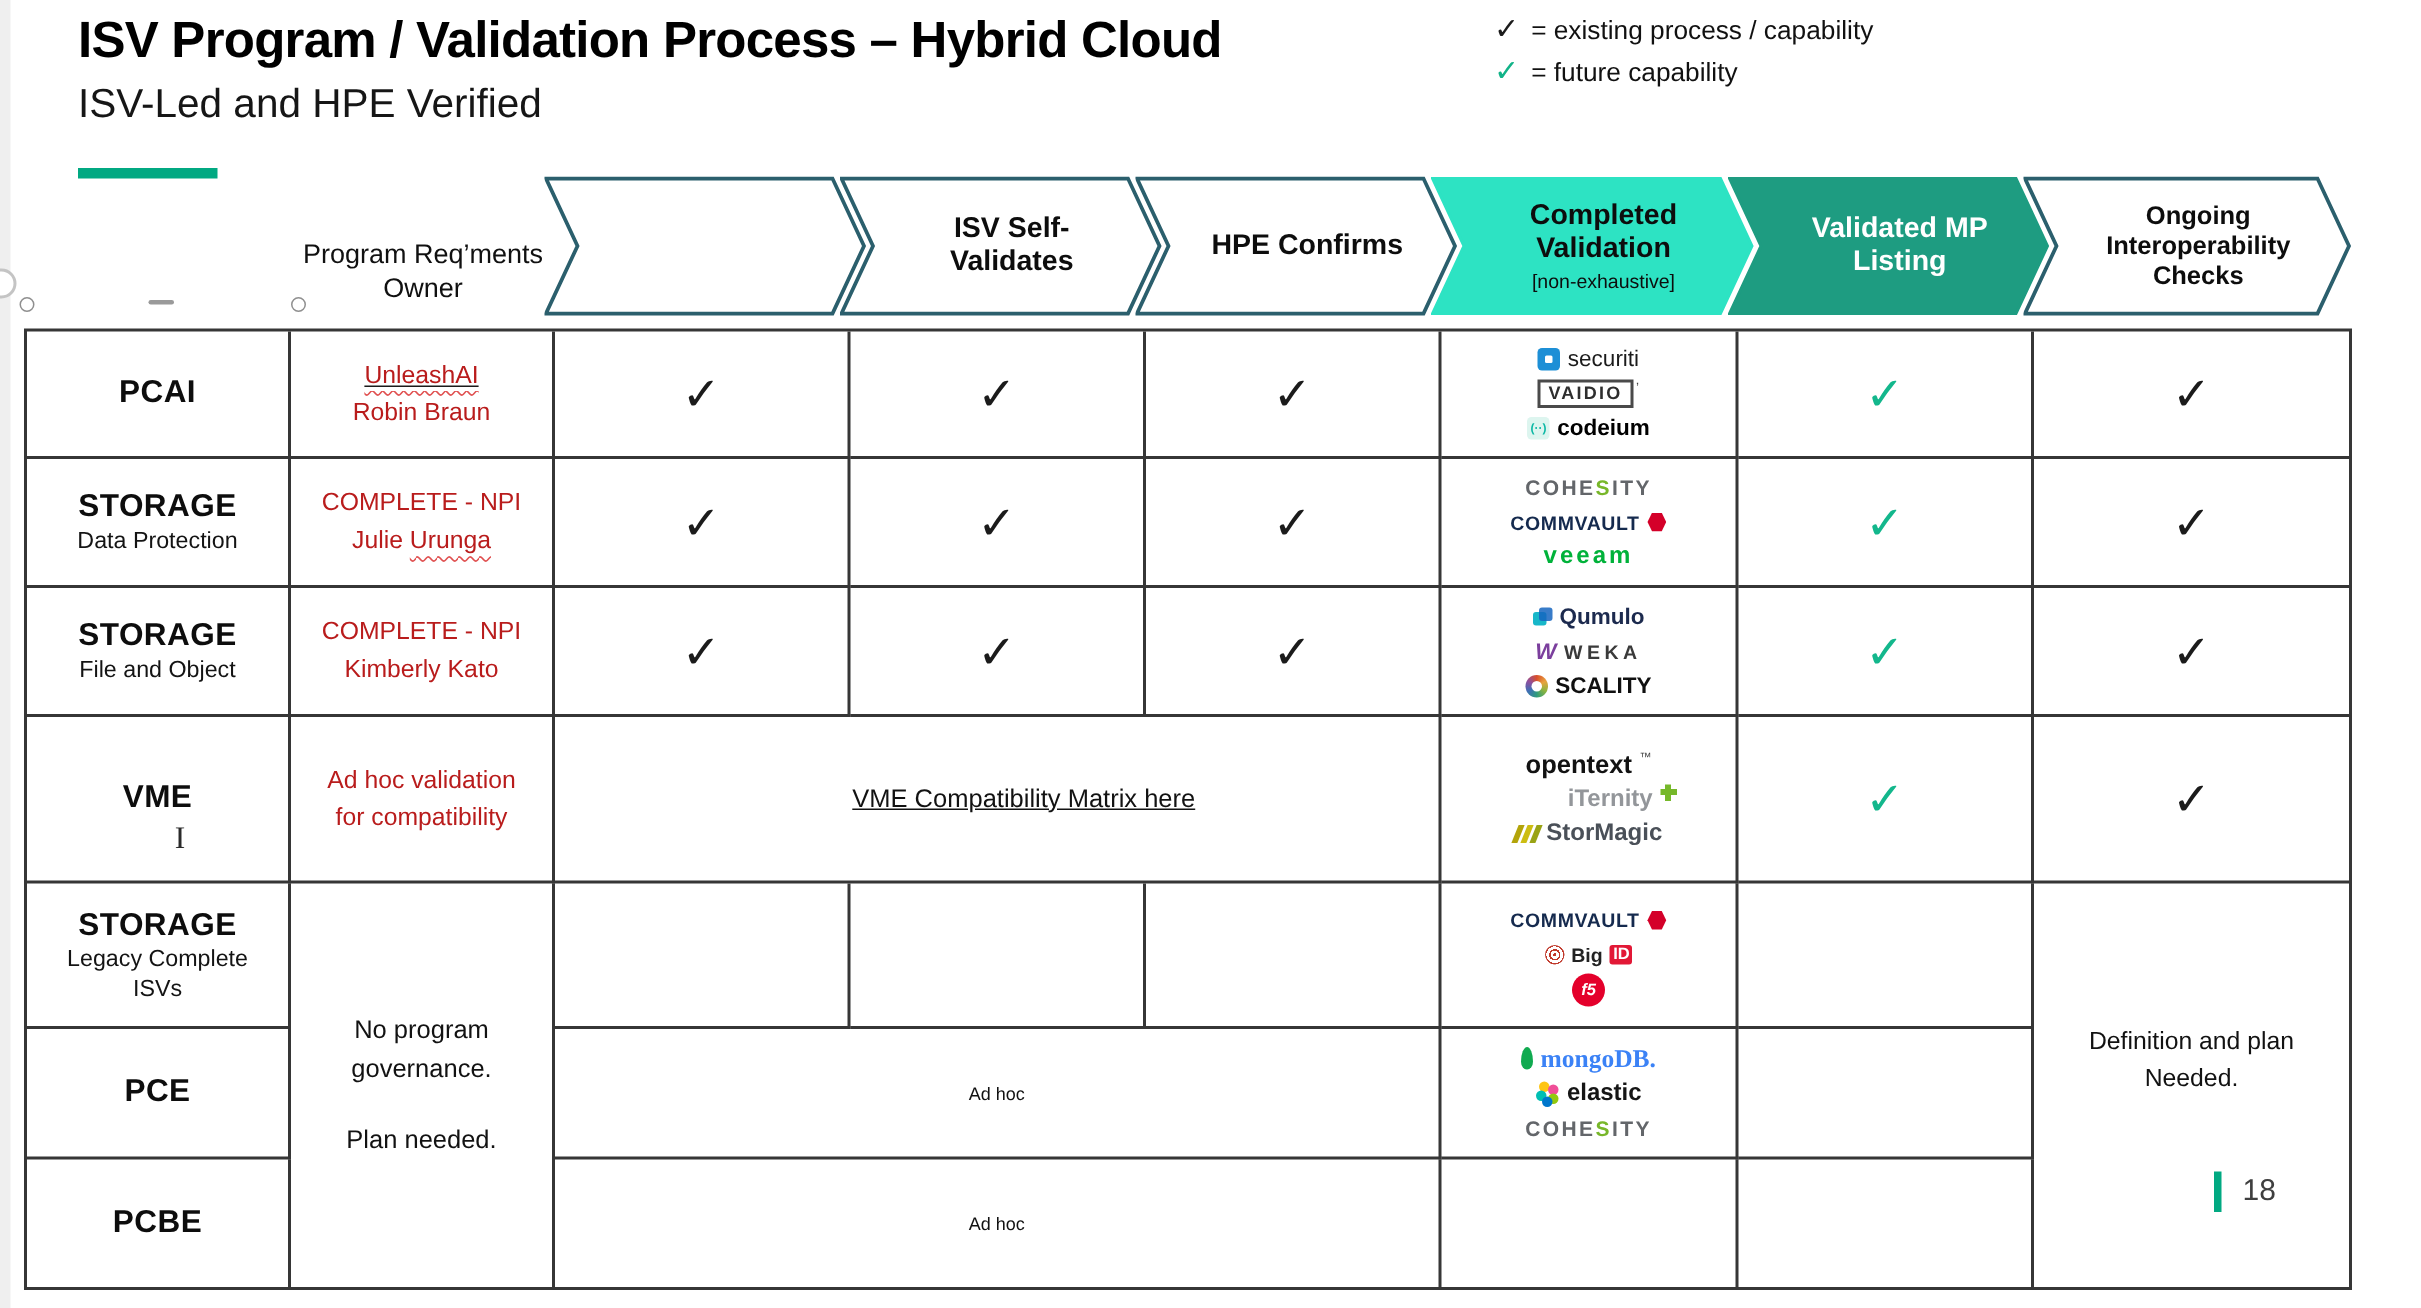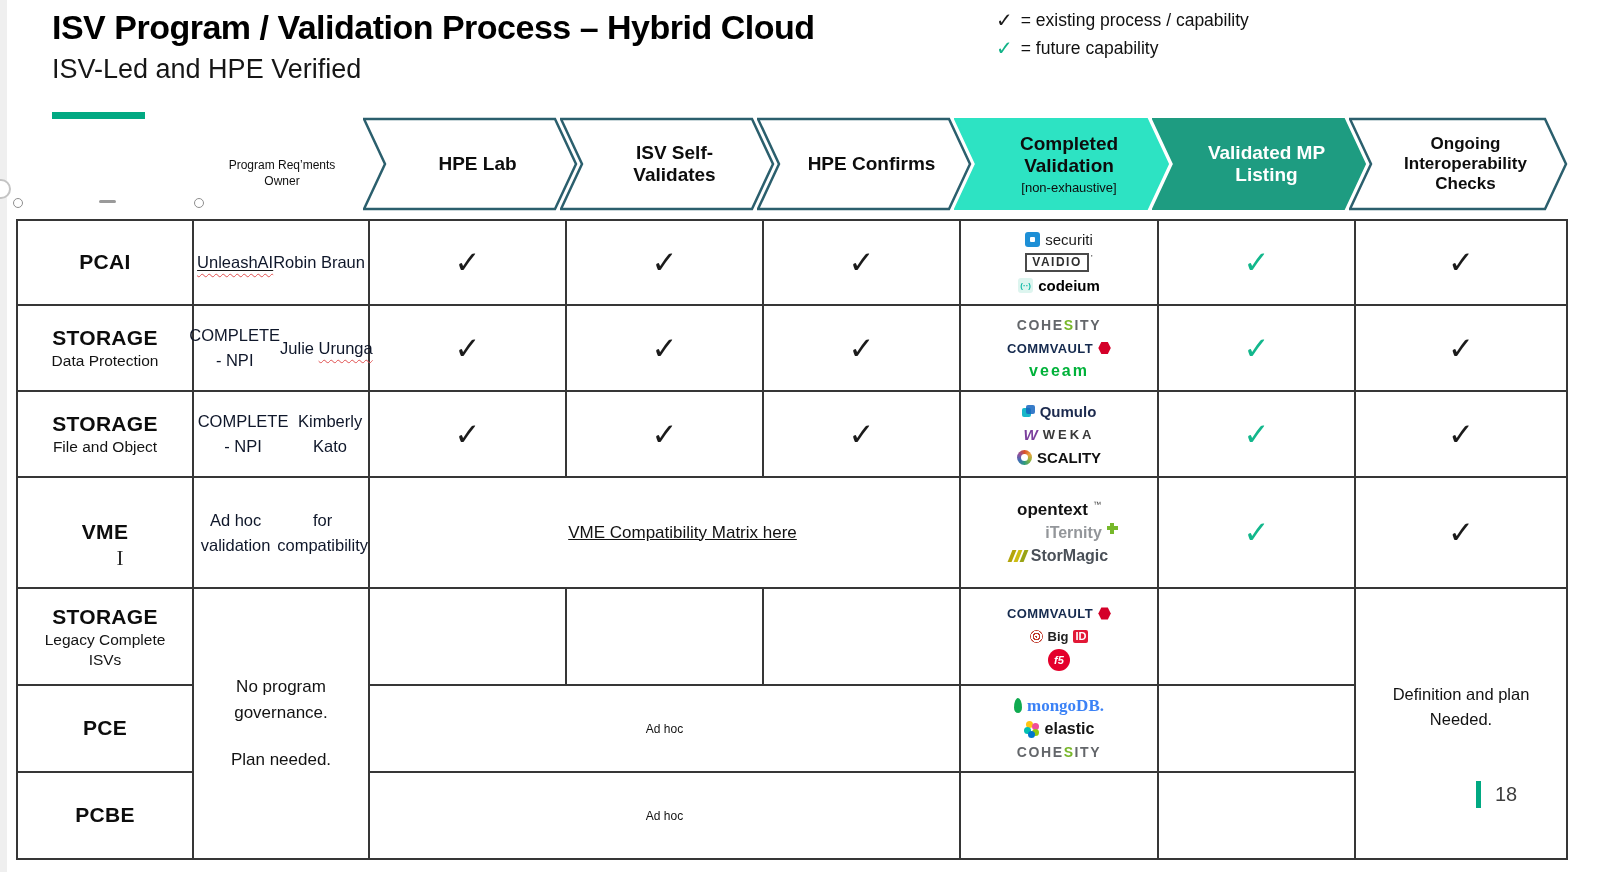--- a/index.html
+++ b/index.html
@@ -17,42 +17,42 @@
   .legend-row{display:flex;align-items:center;gap:8px;height:28px;}
   .legend-check{font-size:20px;line-height:1;color:#1b1b1b;}
   .legend-check.future{color:#12B388;}
   .legend-label{font-size:17.5px;color:#111;}
   
   .handle-circle{position:absolute;width:8px;height:8px;border:1.5px solid #8f8f8f;border-radius:50%;background:#fff;}
   .handle-dash{position:absolute;width:17px;height:2.5px;background:#9a9a9a;border-radius:2px;}
   .handle-edge{position:absolute;left:-9px;top:179px;width:16px;height:16px;border:2px solid #c4c4c4;border-radius:50%;background:#fff;}
   .ibeam{position:absolute;left:113px;top:548px;width:14px;height:20px;font-family:"Liberation Serif",serif;font-size:21px;line-height:20px;color:#2a2a2a;text-align:center;}
   
-  .owner-header{position:absolute;left:194px;top:158px;width:176px;text-align:center;font-size:12px;color:#101010;line-height:1.3;}
+  .owner-header{position:absolute;left:194px;top:158px;width:176px;text-align:center;font-size:18px;color:#101010;line-height:1.3;}
   
   .chev{position:absolute;top:117px;height:94px;}
   .chev svg{position:absolute;left:0;top:0;}
   .chev-label{position:absolute;left:18px;right:4px;top:0;bottom:0;display:flex;flex-direction:column;align-items:center;justify-content:center;text-align:center;font-weight:700;font-size:19px;line-height:1.18;color:#0d0d0d;}
   .chev-label.white{color:#ffffff;}
   .chev-note{font-size:13px;font-weight:400;margin-top:2px;color:#0d0d0d;}
   
   .grid{
     position:absolute;left:16px;top:219px;width:1552px;height:641px;
     border:2px solid #363636;box-sizing:border-box;
     display:grid;
     grid-template-columns:176px 176px 197px 197px 197px 198px 197px 210px;
     grid-template-rows:85px 86px 86px 111px 97px 87px 85px;
   }
   .tc{border-right:2px solid #363636;border-bottom:2px solid #363636;box-sizing:border-box;display:flex;align-items:center;justify-content:center;}
   .tc.nbr{border-right:none;}
   .tc.nbb{border-bottom:none;align-items:center;}
   .rowlabel{flex-direction:column;text-align:center;line-height:1.25;}
   .rowlabel .main{font-size:21px;font-weight:800;letter-spacing:0.3px;color:#0d0d0d;}
   .rowlabel .sub{font-size:15.5px;color:#141414;}
-  .ownercell{text-align:center;font-size:16.5px;line-height:1.5;color:#0f172a;}
+  .ownercell{flex-direction:column;text-align:center;font-size:16.5px;line-height:1.5;color:#b91c1c;}
   .check .mk{font-size:31px;color:#1b1b1b;line-height:1;}
   .check .mk.future{color:#13B78C;}
   .adhoc{font-size:12px;color:#121212;}
   .linkcell span{font-size:17px;color:#121212;text-decoration:underline;margin-left:36px;}
   .gov{flex-direction:column;font-size:17px;line-height:1.5;color:#121212;text-align:center;}
   .gov .gap{height:22px;}
   .defcell{flex-direction:column;font-size:16.5px;line-height:1.5;color:#121212;text-align:center;padding-bottom:34px;}
   .wavy{text-decoration:underline wavy #e05050 1px;text-underline-offset:5px;}
   .uline{text-decoration:underline solid #1b1b1b 1px;text-underline-offset:2px;}
   
@@ -150,23 +150,20 @@
 
 <div class="owner-header">
   <span style="display:block">Program Req’ments</span>
   <span style="display:block">Owner</span>
 </div>
 
 <div class="chev" style="left:363px;width:215px;">
   <svg width="215" height="94">
       <polygon points="1,2 192,2 213,47 192,92 1,92 22,47" fill="#ffffff" stroke="#2B5F6D" stroke-width="2.5"></polygon>
     </svg>
-  <div class="chev-label">
-      <span>HPE Lab</span>
-    </div>
 </div>
 <div class="chev" style="left:560px;width:215px;">
   <svg width="215" height="94">
       <polygon points="1,2 192,2 213,47 192,92 1,92 22,47" fill="#ffffff" stroke="#2B5F6D" stroke-width="2.5"></polygon>
     </svg>
   <div class="chev-label">
     <span>ISV Self-</span>
     <span>Validates</span>
   </div>
 </div>

